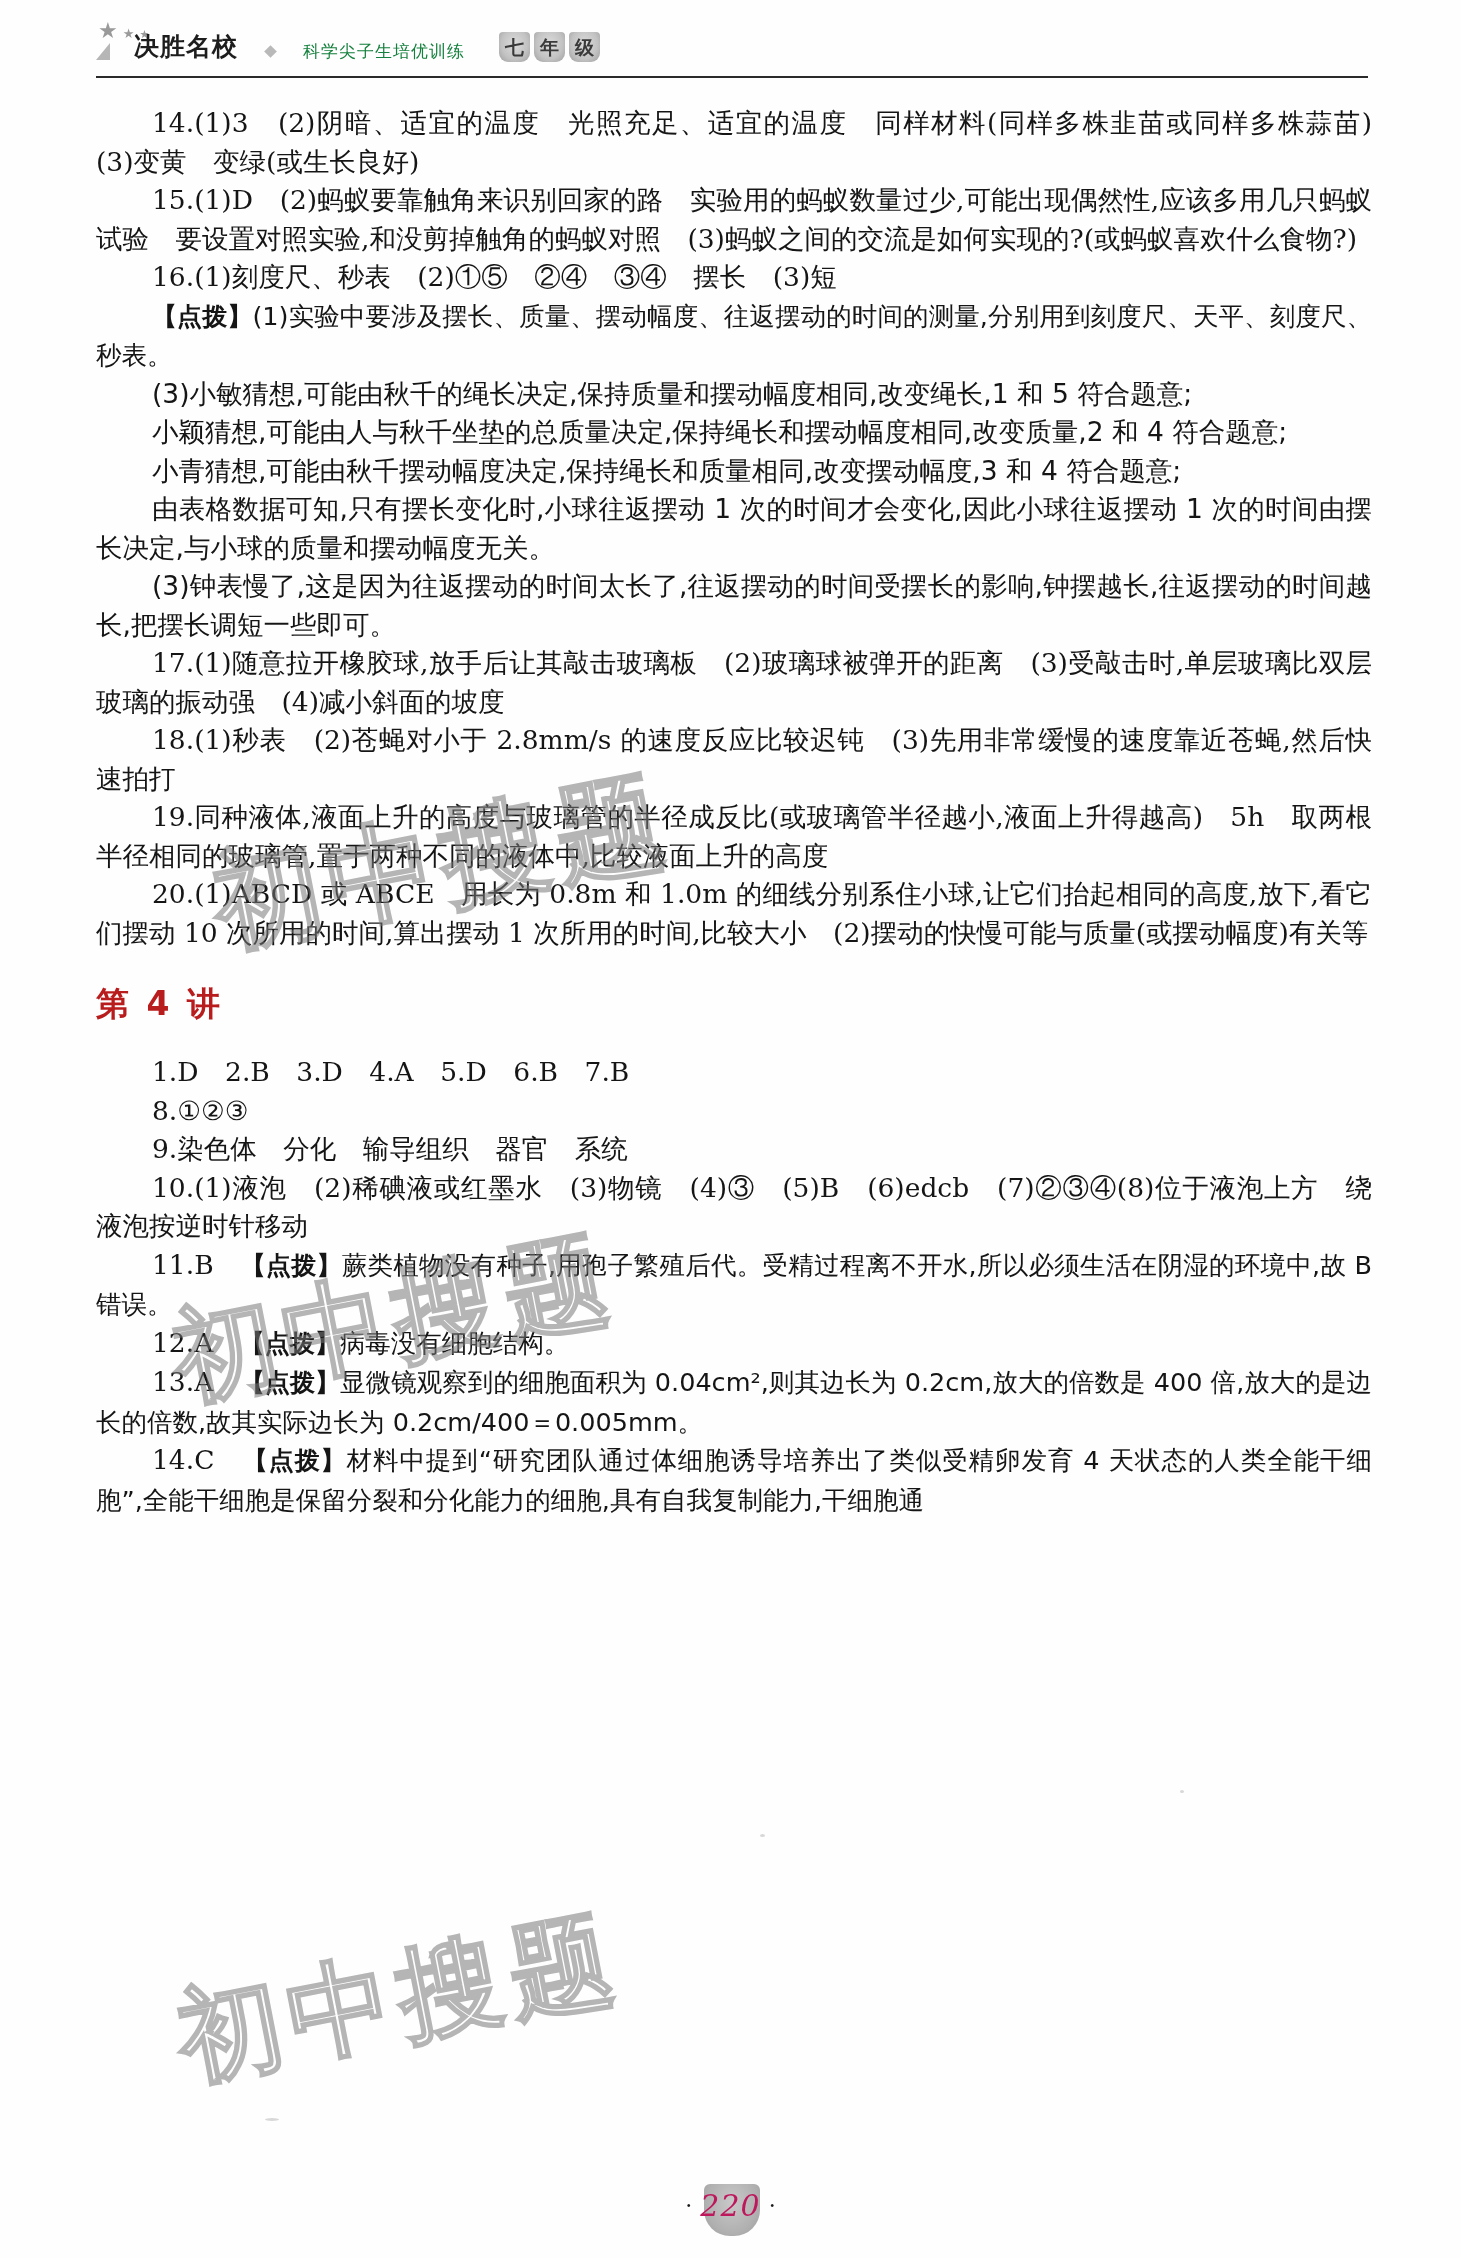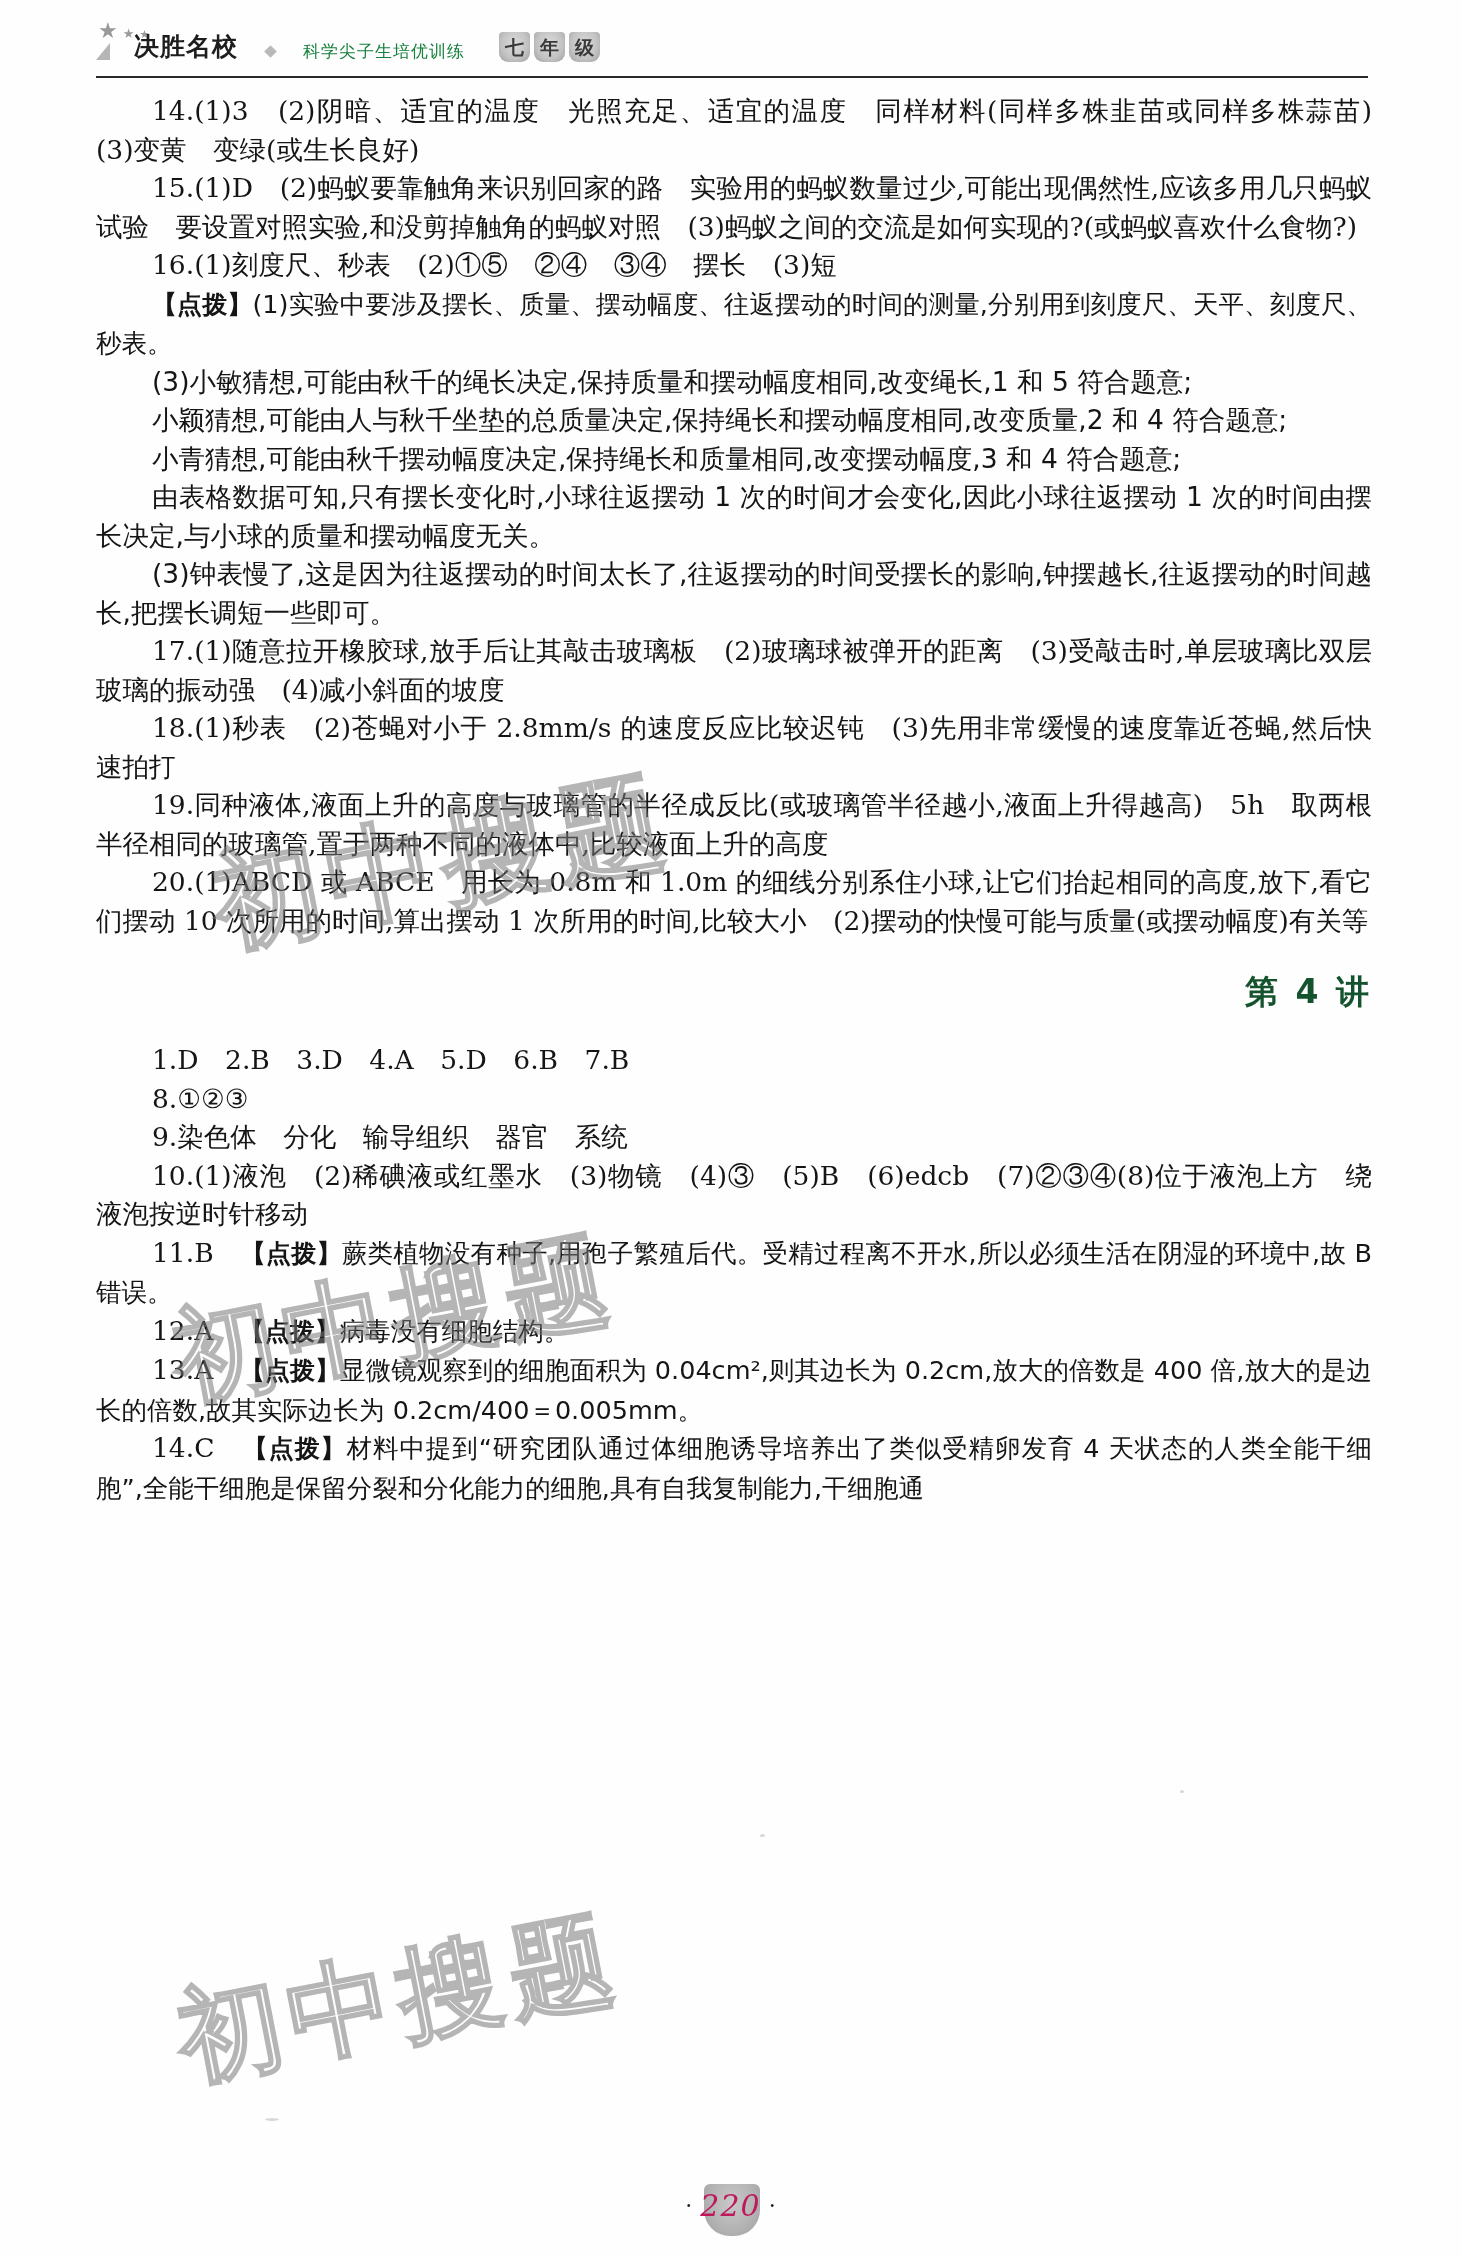--- a/index.html
+++ b/index.html
@@ -95,21 +95,21 @@
     top: 76px;
     width: 1272px;
     height: 2px;
     background: #2a2a2a;
   }
 
   
   .content {
     position: absolute;
     left: 96px;
-    top: 92px;
+    top: 104px;
     width: 1276px;
   }
   p.line {
     margin: 0;
     font-size: 26.5px;
     line-height: 38.5px;
     text-align: justify;
     text-justify: inter-ideograph;
     letter-spacing: 0px;
     color: #151515;
@@ -119,26 +119,26 @@
     font-family: "DejaVu Sans", "Liberation Sans", sans-serif;
     font-weight: 700;
     font-size: 25px;
   }
   .hand {
     font-family: "DejaVu Sans", "Liberation Sans", sans-serif;
     font-size: 25.5px;
   }
   .sec-title {
     margin: 30px 0 26px 0;
-    text-align: right;
+    text-align: left;
     font-family: "DejaVu Sans", "Liberation Sans", sans-serif;
     font-weight: 700;
     font-size: 33px;
     letter-spacing: 3px;
-    color: #14532d;
+    color: #b91c1c;
   }
 
   
   .wm {
     position: absolute;
     font-family: "DejaVu Sans", "Liberation Sans", sans-serif;
     font-weight: 700;
     color: transparent;
     -webkit-text-stroke: 2px rgba(120,120,120,0.55);
     pointer-events: none;

